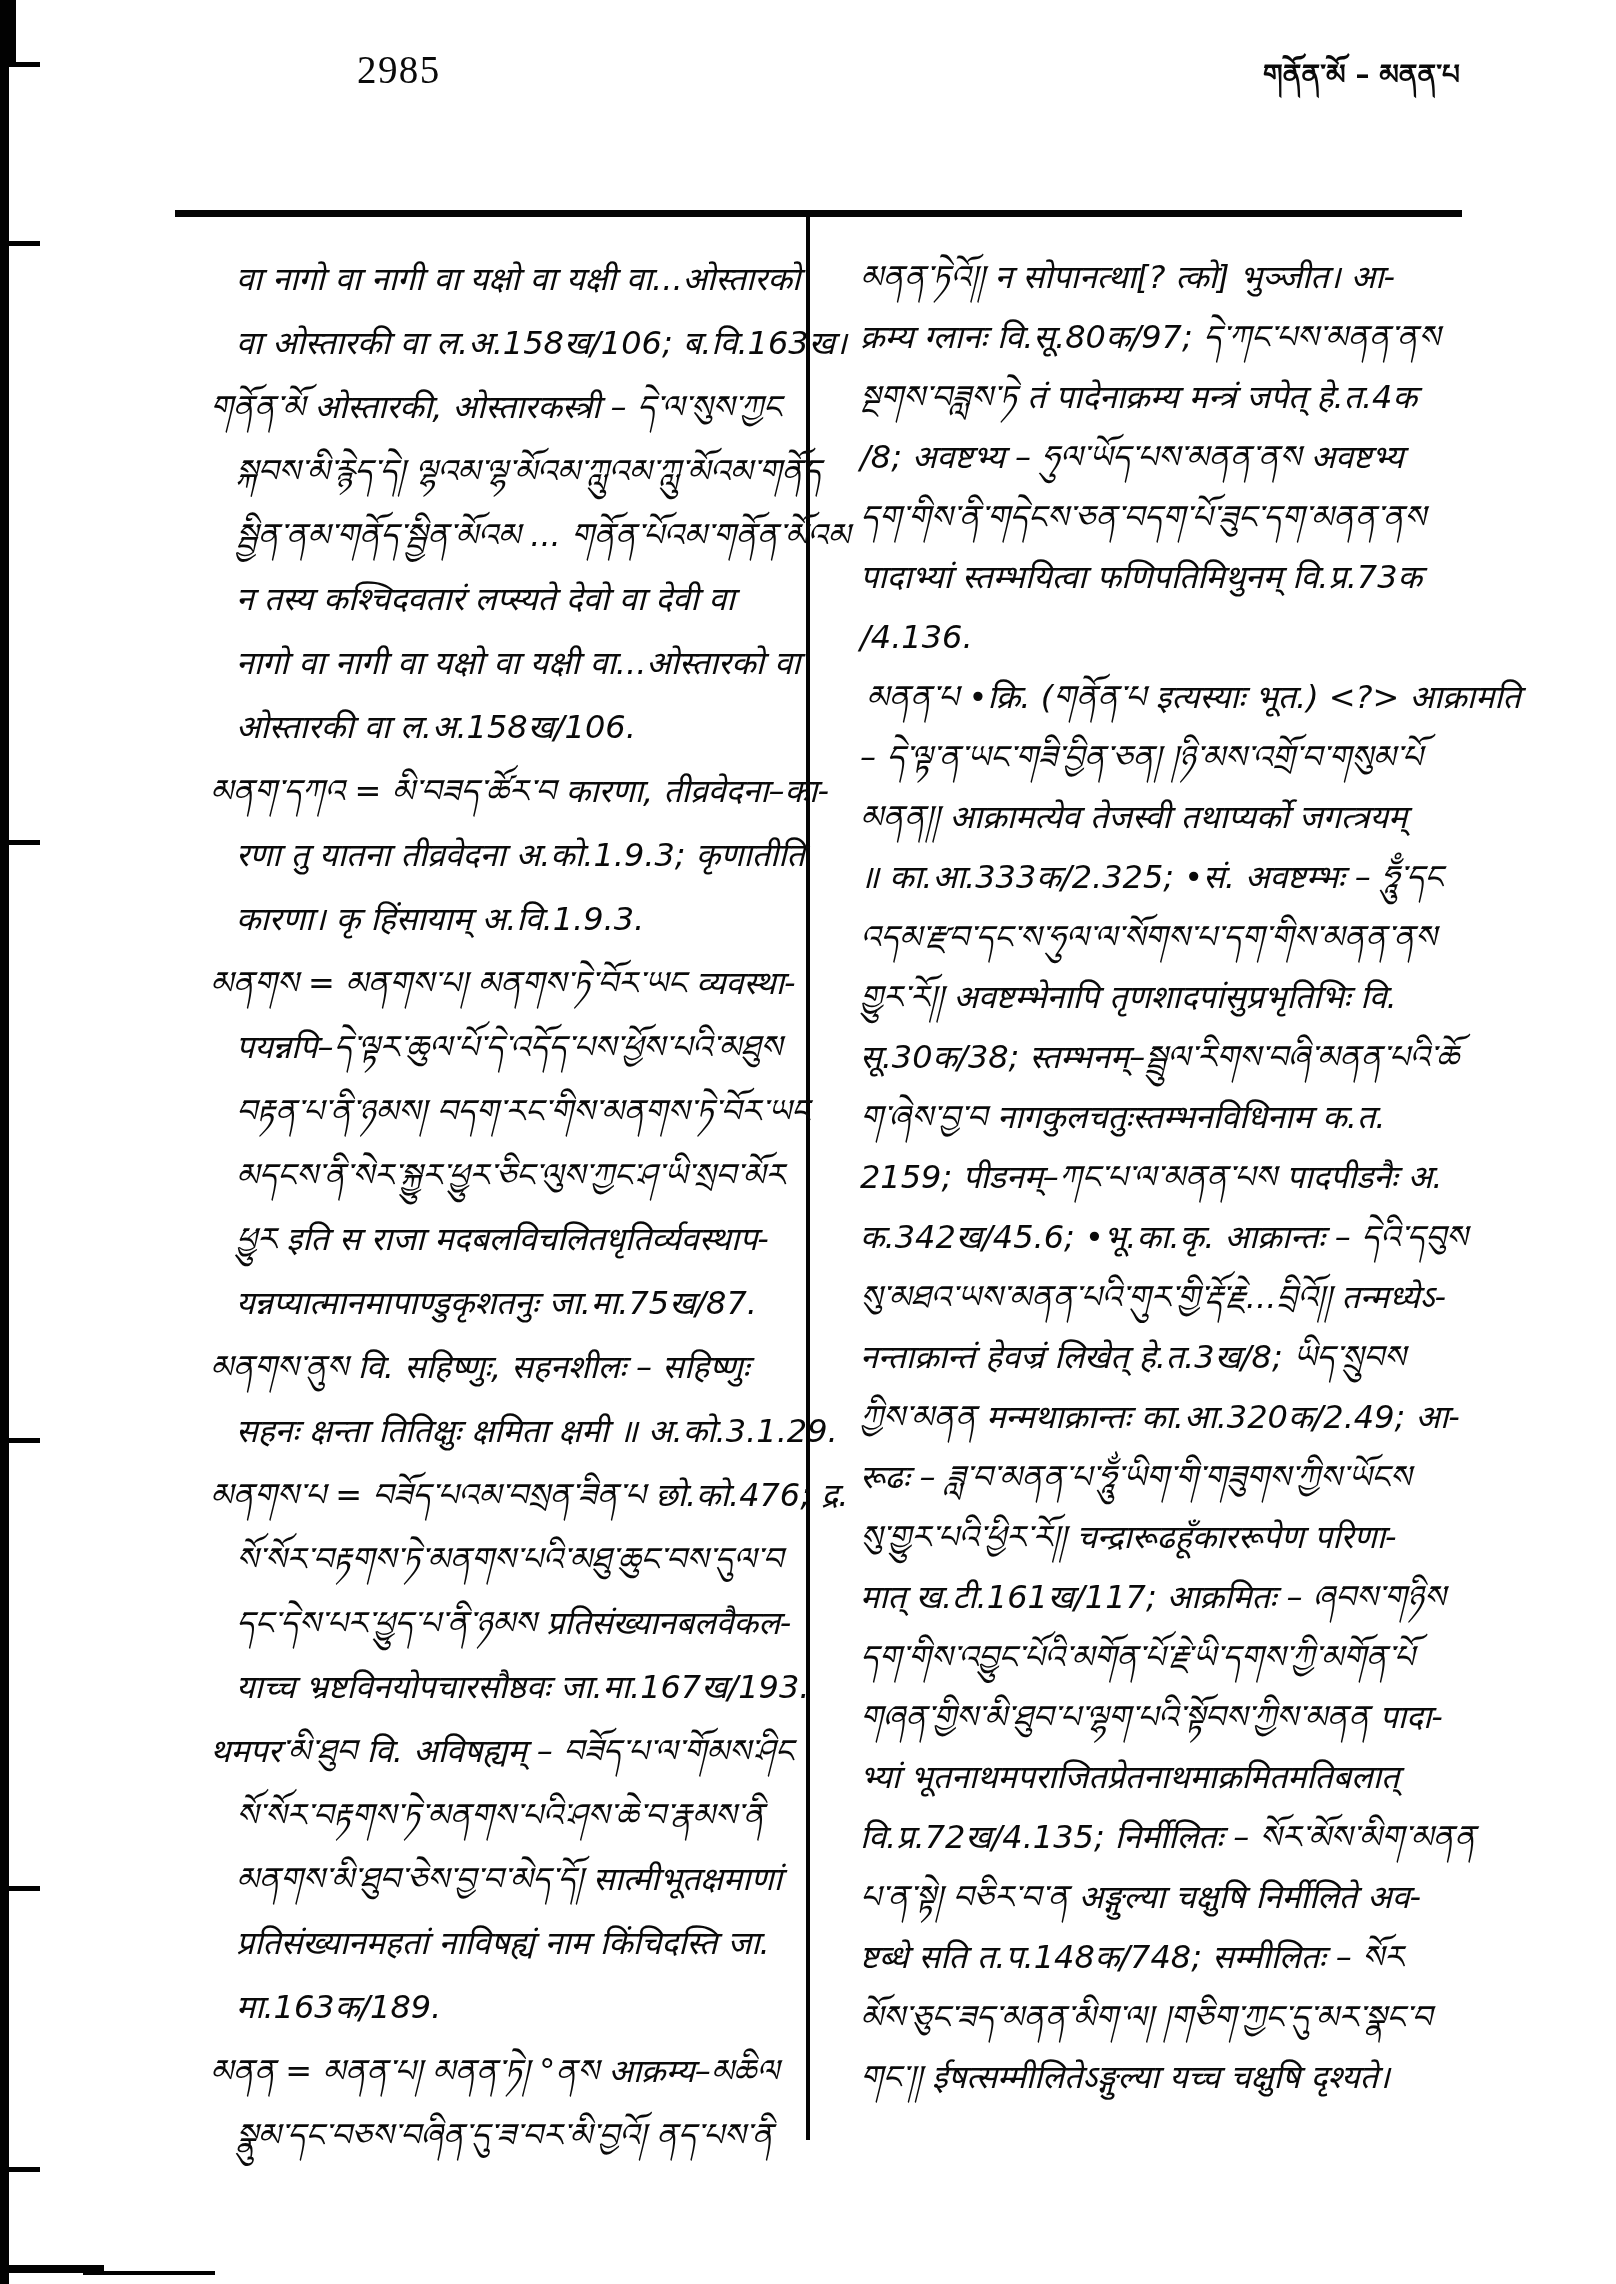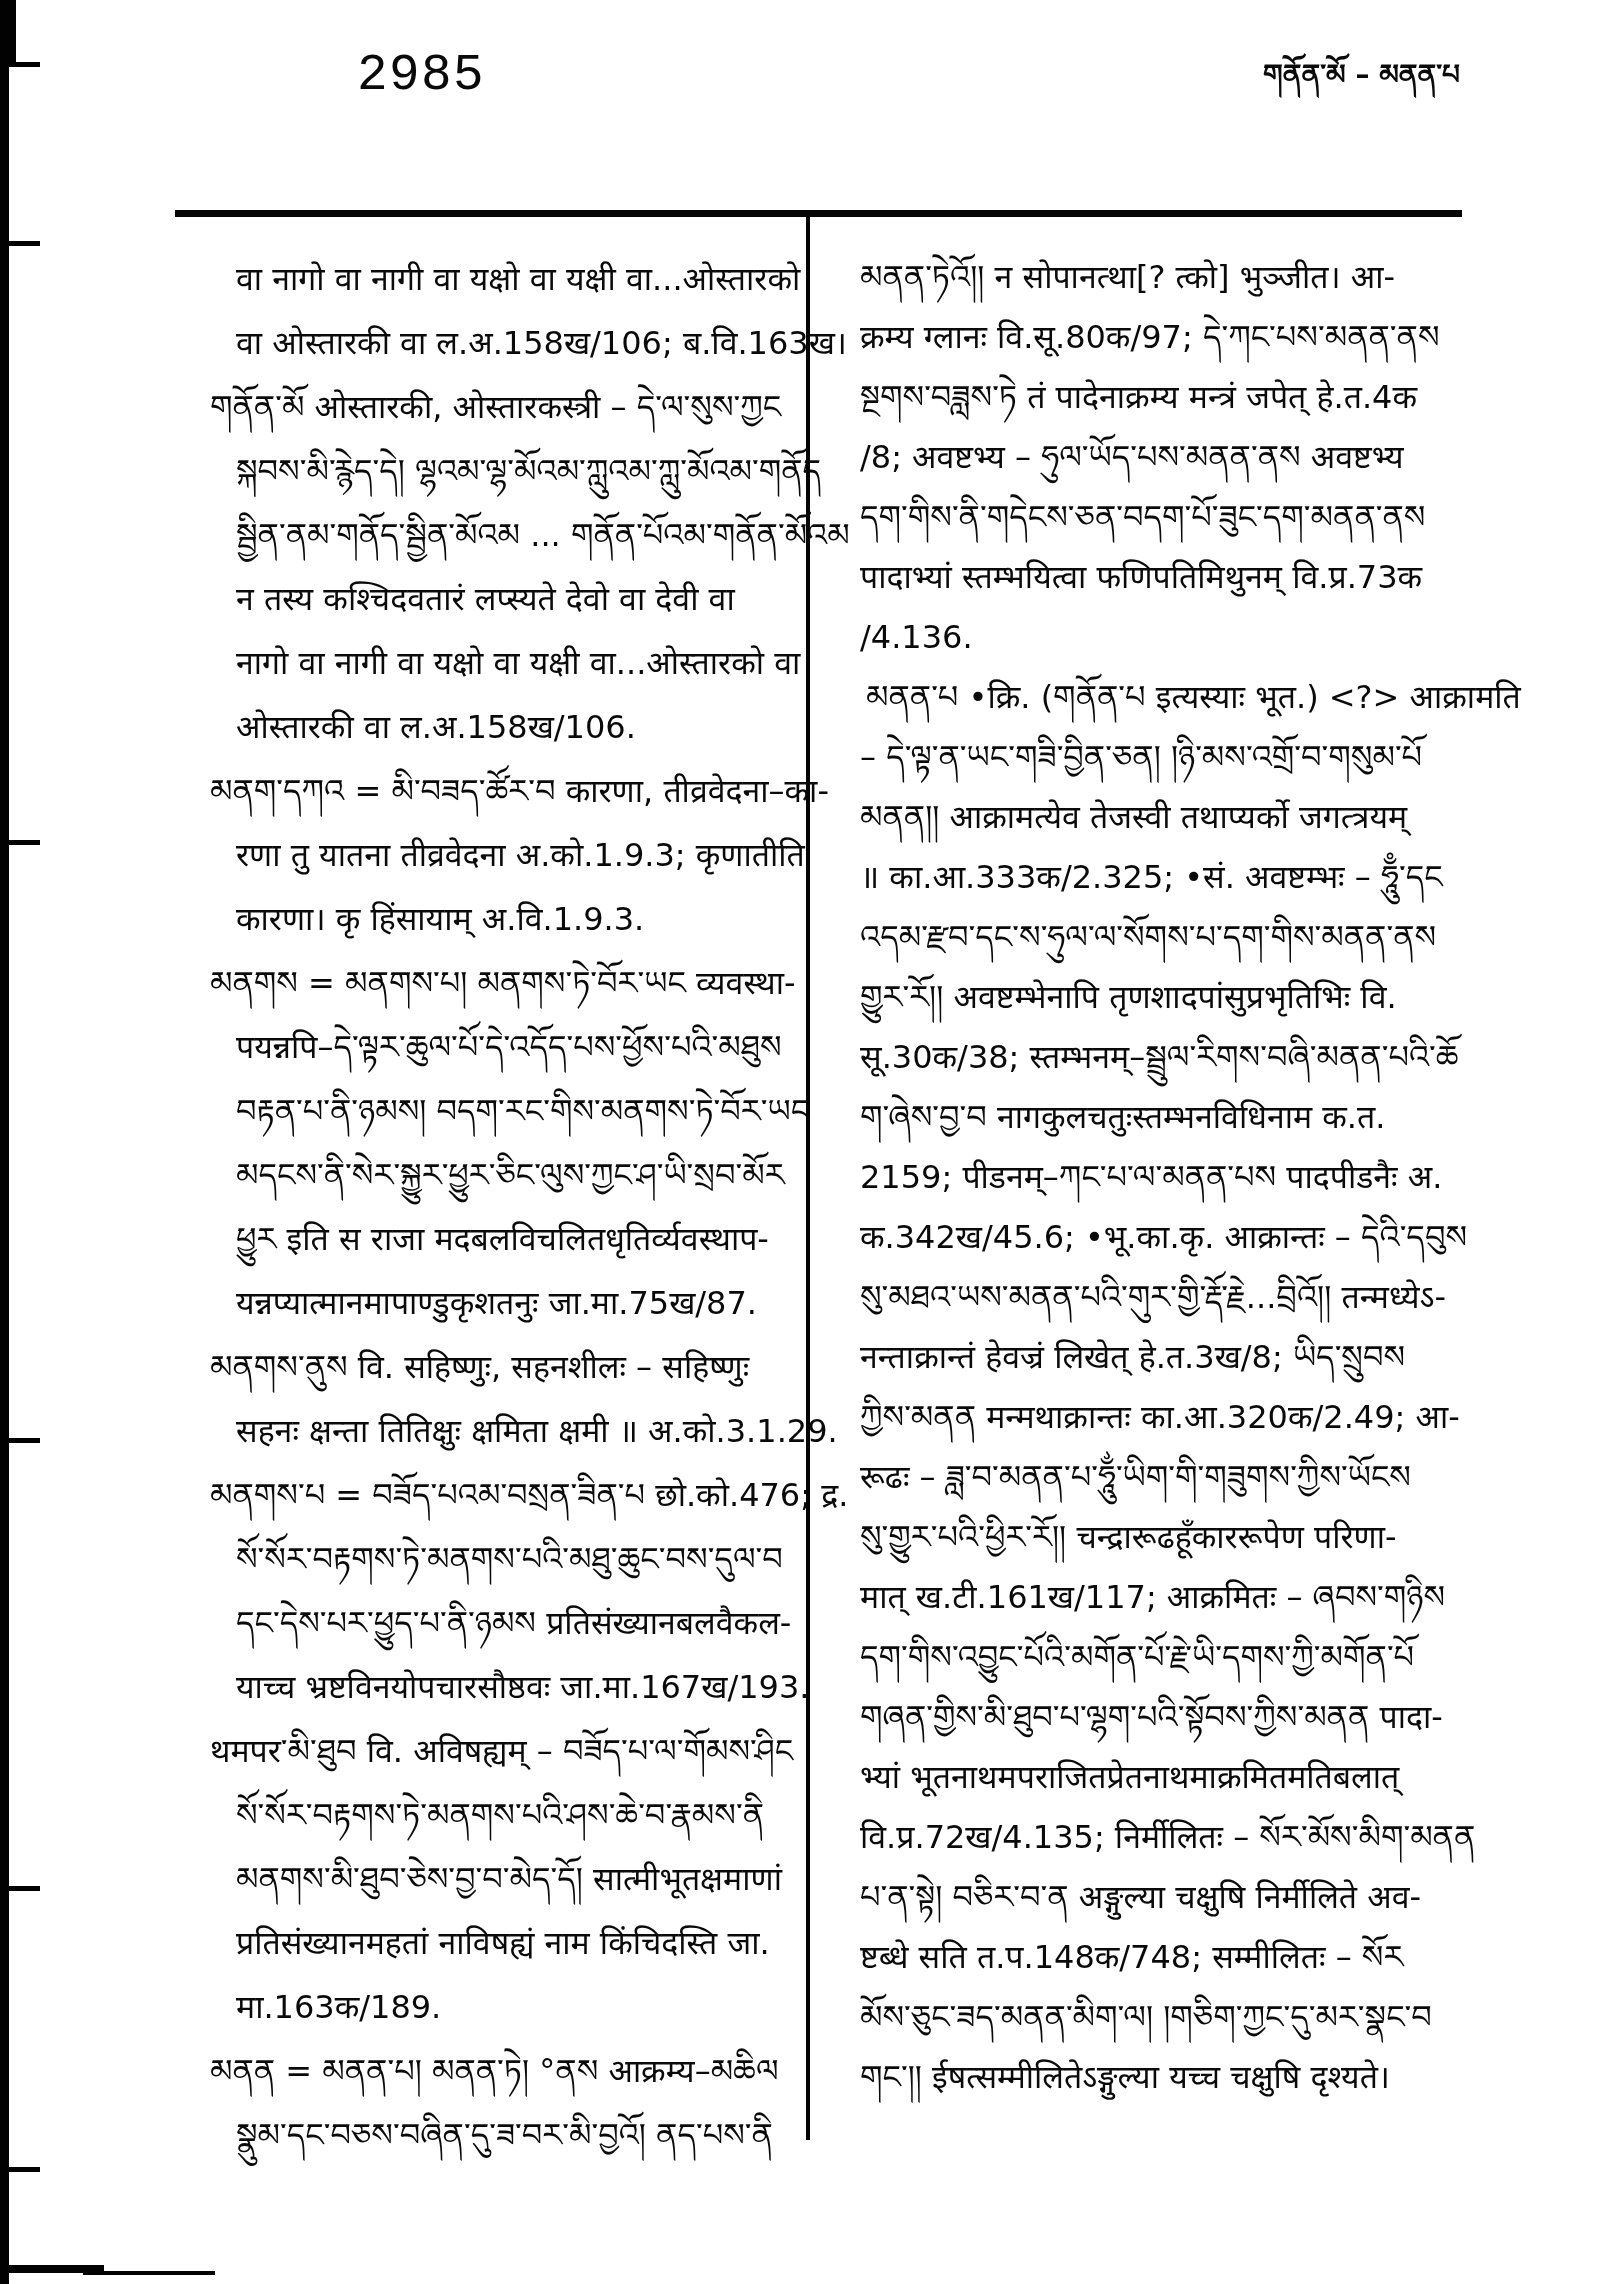--- a/index.html
+++ b/index.html
@@ -14,22 +14,22 @@
     overflow: hidden;
     font-family: "DejaVu Sans", sans-serif;
     color: #0a0a0a;
   }
 
   
   .page-number {
     position: absolute;
     left: 357px;
     top: 47px;
-    font-size: 51px;
-    font-family: Liberation Mono, monospace;
+    font-size: 39px;
+    font-family: Liberation Serif, serif;
     letter-spacing: 1.4px;
     text-align: right;
   }
   .guide-words {
     position: absolute;
     right: 156px;
     top: 43px;
     font-size: 28px;
     font-weight: bold;
     white-space: nowrap;
@@ -52,21 +52,21 @@
   }
 
   
   .column {
     position: absolute;
     top: 247px;
   }
   #left-column  { left: 186px;  width: 610px; --indent: 50px; --lh: 64px; }
   #right-column { left: 842px; width: 624px; --indent: 18px; --lh: 60px; }
 
-  .para { margin: 0; padding: 0; }
+  .para { margin: 0; padding: 0; font-style: italic; }
   .line {
     height: var(--lh);
     line-height: var(--lh);
     font-size: 32px;
     white-space: nowrap;
     overflow: visible;
     padding-left: var(--indent);
   }
   .line.head { padding-left: 0; margin-left: 24px; }
 

